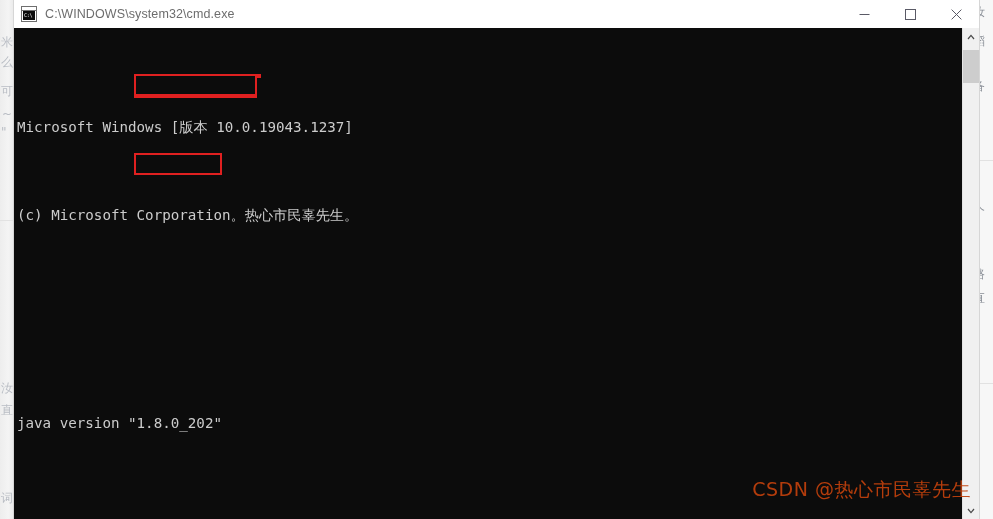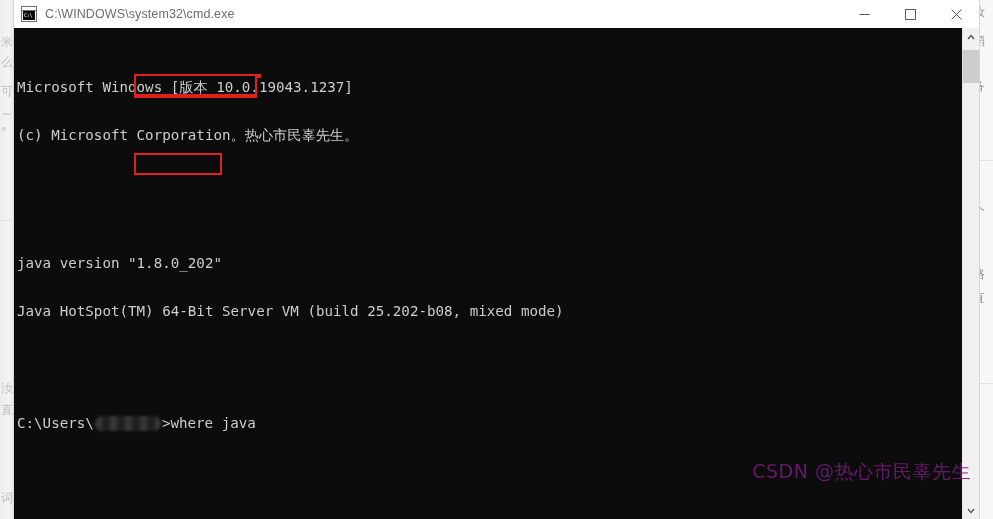--- a/index.html
+++ b/index.html
@@ -138,21 +138,21 @@
     position: absolute;
     left: 3px;
     top: 3px;
     font-family: "DejaVu Sans Mono", monospace;
     font-size: 14.2px;
     line-height: 16px;
     color: #cccccc;
     white-space: pre;
     letter-spacing: 0px;
   }
-  .line { height: 16px; position: relative; white-space: pre; }
+  .line { height: 16px; position: relative; white-space: pre; margin-top: 40px; }
   .line.blank { color: transparent; }
 
   
   .redact {
     display: inline-block;
     vertical-align: -3px;
     height: 15px;
     border-radius: 8px;
     background:
       repeating-linear-gradient(90deg,
@@ -203,22 +203,22 @@
     top: 22px;
     width: 16px;
     height: 33px;
     background: #cdcdcd;
   }
 
   
   .watermark {
     position: absolute;
     right: 22px;
-    bottom: 34px;
-    color: #701a75;
+    bottom: 16px;
+    color: #c2410c;
     font-size: 19px;
     font-family: "DejaVu Sans", sans-serif;
     white-space: nowrap;
     letter-spacing: 0.5px;
     opacity: 0.92;
   }
 </style>
 </head>
 <body>
 
@@ -280,21 +280,20 @@
 
   <div class="console">
     <div class="console-text">
 
       <div class="line">Microsoft Windows [版本 10.0.19043.1237]</div>
       <div class="line">(c) Microsoft Corporation。热心市民辜先生。</div>
       <div class="line blank"> </div>
 
 
       <div class="line">java version "1.8.0_202"</div>
-      <div class="line">Java HotSpot(TM) 64-Bit Server VM (build 25.202-b08, mixed mode)</div>
       <div class="line blank"> </div>
 
       <div class="line"><span>C:\Users\</span><span class="redact w2"></span><span>&gt;</span><span>where java</span></div>
 
       
 
       
       
 
       

